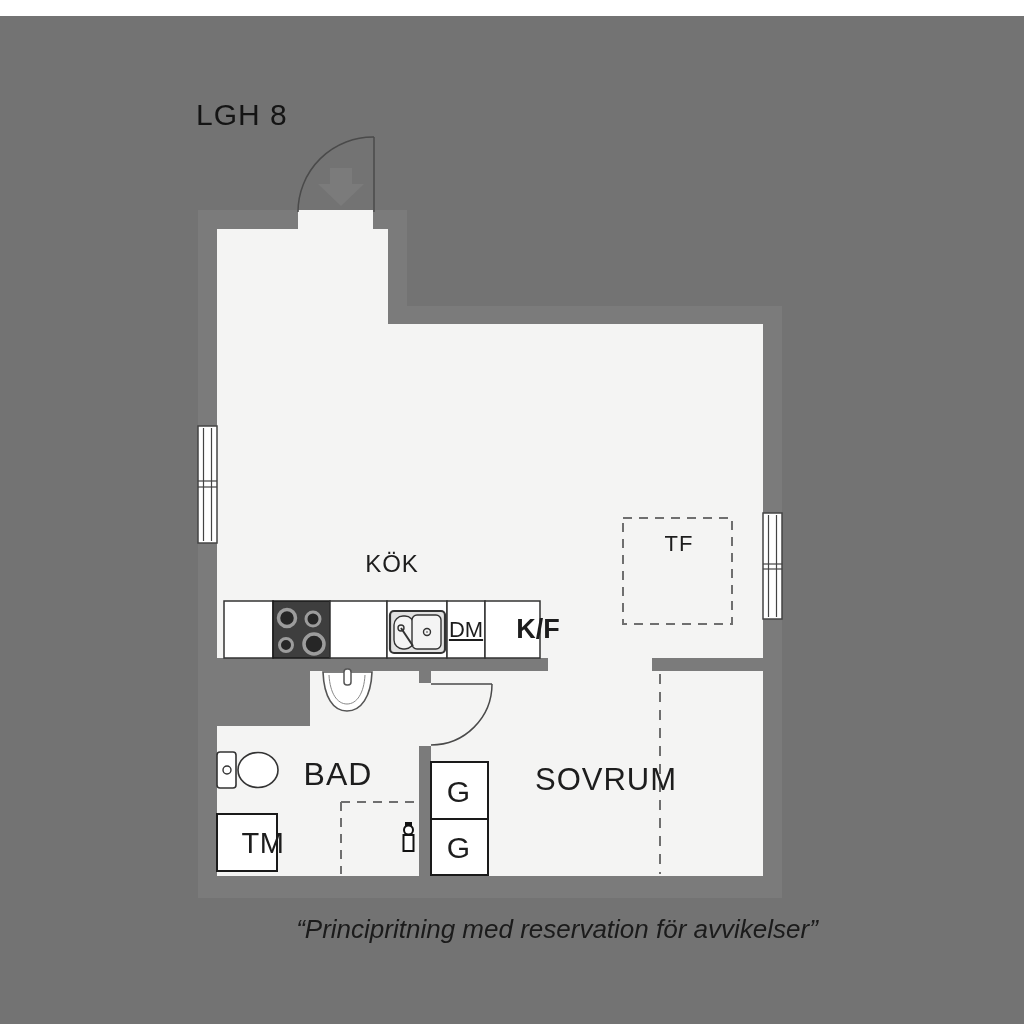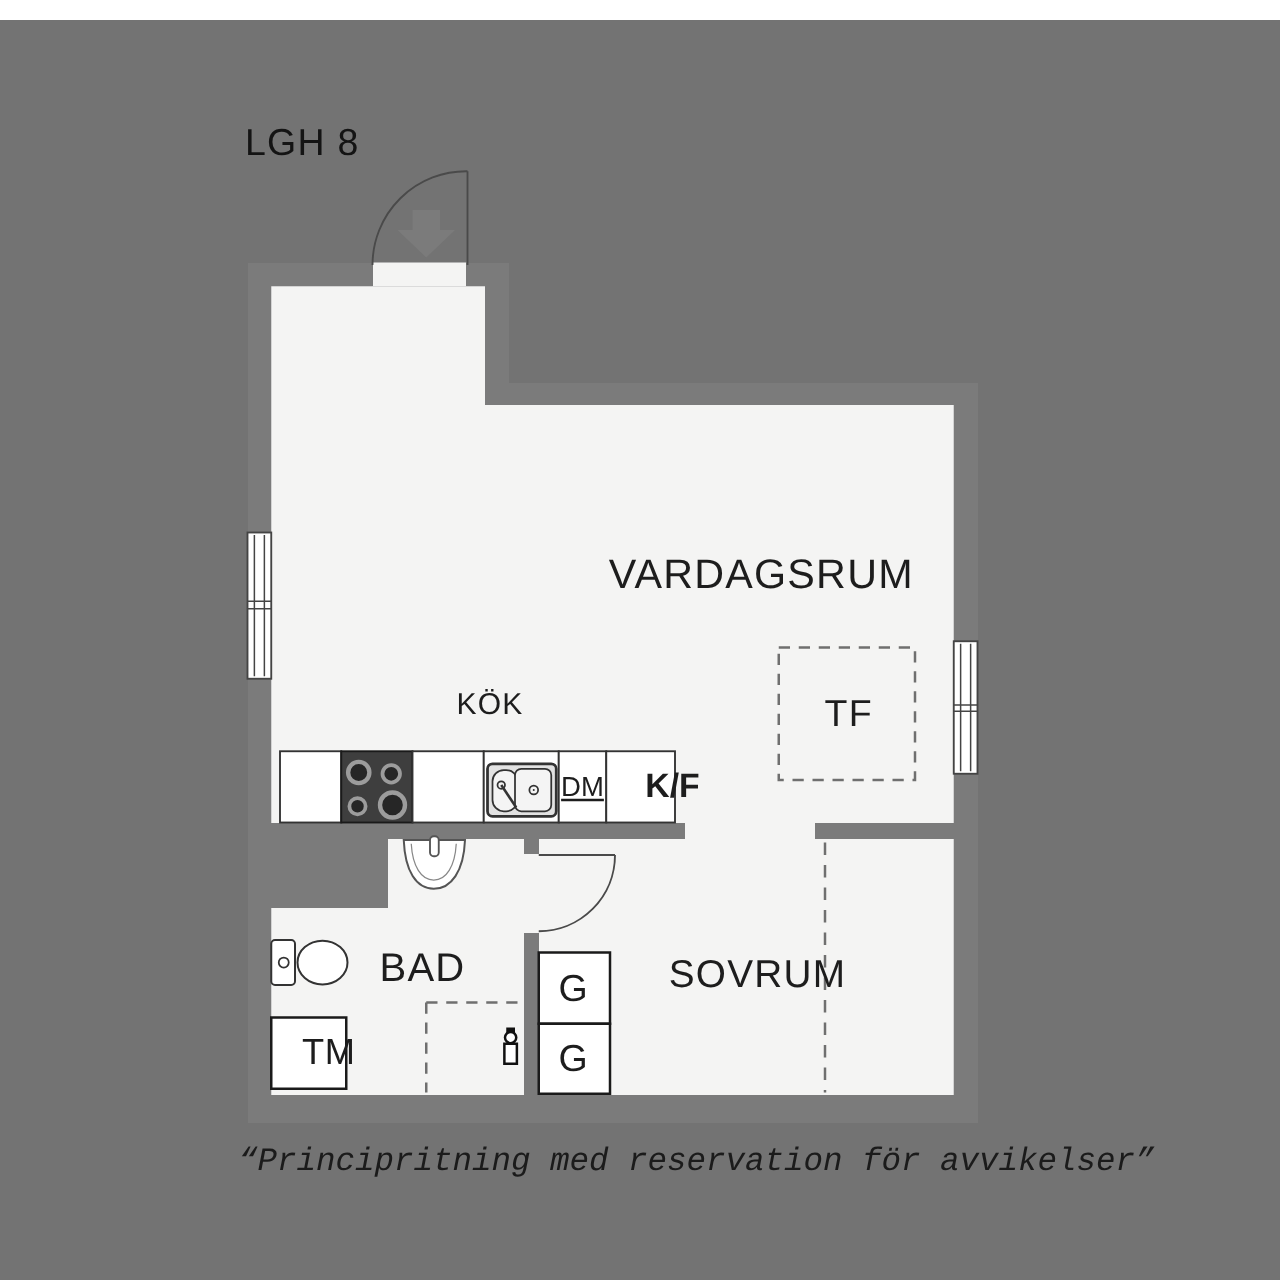--- a/index.html
+++ b/index.html
@@ -19,21 +19,21 @@
     transform:translate(0,-50%);
     font-family:"Liberation Sans",sans-serif;
     color:#141414;
     white-space:nowrap;
     letter-spacing:1px;
     line-height:1;
   }
   .lbl-caption{
     position:absolute;
     transform:translate(-50%,-50%);
-    font-family:Liberation Mono, monospace;
+    font-family:Liberation Sans, sans-serif;
     font-style:italic;
     color:#1b1b1b;
     white-space:nowrap;
     line-height:1;
   }
   .wall{fill:#7b7b7b;}
   .floor{fill:#f4f4f3;}
   .thinline{stroke:#4a4a4a;stroke-width:1.5;fill:none;}
   .fixture{fill:#ffffff;stroke:#333333;stroke-width:1.5;}
   .boxed{fill:#ffffff;stroke:#1a1a1a;stroke-width:2;}
@@ -144,25 +144,24 @@
     </g>
 
     <rect class="boxed" x="217" y="798" width="60" height="57"></rect>
 
     <rect class="boxed" x="431" y="746" width="57" height="57"></rect>
     <rect class="boxed" x="431" y="803" width="57" height="56"></rect>
   </svg>
 
   <div class="lbl-title" style="left:196px;top:99px;font-size:30px;">LGH 8</div>
 
-  <div class="lbl" style="left:609px;top:443px;font-size:33px;">VARDAGSRUM</div>
 
   <div class="lbl" style="left:392px;top:548px;font-size:24px;">KÖK</div>
 
-  <div class="lbl" style="left:679px;top:556px;font-size:30px;">TF</div>
+  <div class="lbl" style="left:679px;top:528px;font-size:22px;">TF</div>
 
   <div class="lbl" style="left:466px;top:614px;font-size:22px;letter-spacing:0;text-decoration:underline;">DM</div>
 
   <div class="lbl" style="left:538px;top:613px;font-size:27px;letter-spacing:0;font-weight:bold;">K/F</div>
 
   <div class="lbl" style="left:338px;top:758px;font-size:32px;">BAD</div>
 
   <div class="lbl" style="left:606px;top:763px;font-size:31px;text-align:center;">SOVRUM</div>
 
   <div class="lbl" style="left:459px;top:776px;font-size:30px;">G</div>

